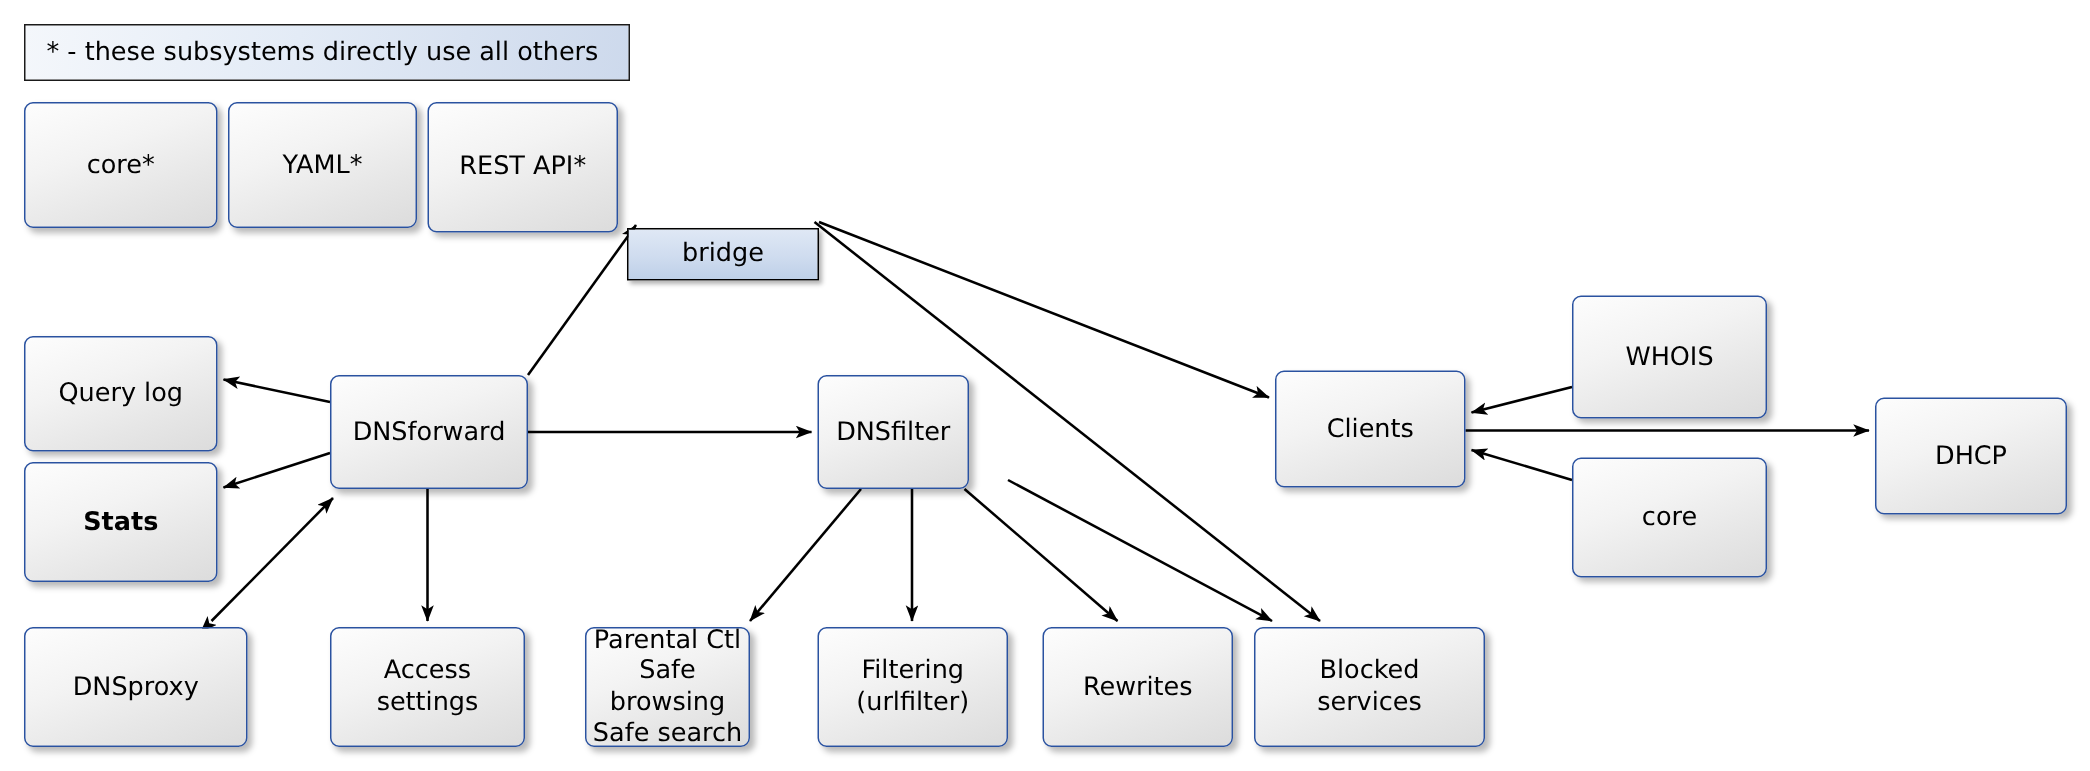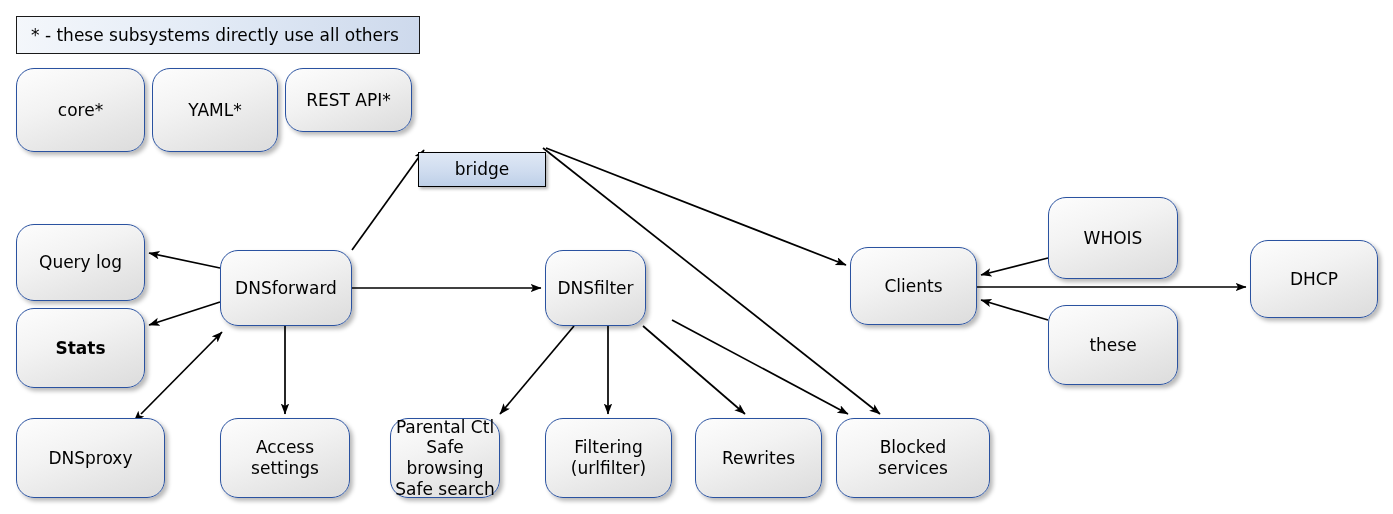--- a/index.html
+++ b/index.html
@@ -22,21 +22,21 @@
     left: 0;
     top: 0;
     width: 1393px;
     height: 514px;
     pointer-events: none;
   }
   .node {
     position: absolute;
     box-sizing: border-box;
     border: 1.6px solid #2a52a0;
-    border-radius: 18px;
+    border-radius: 6px;
     background: linear-gradient(160deg, #fdfdfd 0%, #f3f3f3 38%, #e6e6e6 72%, #dcdcdc 100%);
     box-shadow: 3px 3px 4px rgba(0,0,0,0.28);
     display: flex;
     align-items: center;
     justify-content: center;
     text-align: center;
     color: #000000;
     font-size: 17px;
     line-height: 1.22;
     white-space: pre-line;
@@ -96,36 +96,36 @@
       </g>
   </svg>
 
   <div class="legend" style="left: 16px; top: 16px; width: 404px; height: 38px;">
     <span>* - these subsystems directly use all others</span>
   </div>
 
   <div id="nodes-group">
       <div class="node" style="left: 16px; top: 68px; width: 129px; height: 84px;"><span>core*</span></div>
       <div class="node" style="left: 152px; top: 68px; width: 126px; height: 84px;"><span>YAML*</span></div>
-      <div class="node" style="left: 285px; top: 68px; width: 127px; height: 64px;"><span>REST API*</span></div>
+      <div class="node" style="left: 285px; top: 68px; width: 127px; height: 87px;"><span>REST API*</span></div>
       <div class="node bridge-node" style="left: 418px; top: 112px; width: 128px; height: 35px; margin-top: 40px;"><span>bridge</span></div>
       <div class="node" style="left: 16px; top: 198px; width: 129px; height: 77px; margin-top: 26px;"><span>Query log</span></div>
       <div class="node" style="left: 16px; top: 308px; width: 129px; height: 80px; font-weight: bold;"><span>Stats</span></div>
       <div class="node" style="left: 16px; top: 418px; width: 149px; height: 80px;"><span>DNSproxy</span></div>
       <div class="node" style="left: 220px; top: 250px; width: 132px; height: 76px;"><span>DNSforward</span></div>
       <div class="node" style="left: 220px; top: 418px; width: 130px; height: 80px; text-align: center;"><span>Access
 settings</span></div>
       <div class="node" style="left: 545px; top: 250px; width: 101px; height: 76px;"><span>DNSfilter</span></div>
       <div class="node" style="left: 390px; top: 418px; width: 110px; height: 80px;"><span>Parental Ctl
 Safe browsing
 Safe search</span></div>
       <div class="node" style="left: 545px; top: 418px; width: 127px; height: 80px;"><span>Filtering
 (urlfilter)</span></div>
       <div class="node" style="left: 695px; top: 418px; width: 127px; height: 80px;"><span>Rewrites</span></div>
       <div class="node" style="left: 836px; top: 418px; width: 154px; height: 80px;"><span>Blocked
 services</span></div>
       <div class="node" style="left: 850px; top: 247px; width: 127px; height: 78px;"><span>Clients</span></div>
       <div class="node" style="left: 1048px; top: 197px; width: 130px; height: 82px;"><span>WHOIS</span></div>
-      <div class="node" style="left: 1048px; top: 305px; width: 130px; height: 80px;"><span>these</span></div>
-      <div class="node" style="left: 1250px; top: 240px; width: 128px; height: 78px;"><span>DHCP</span></div>
+      <div class="node" style="left: 1048px; top: 305px; width: 130px; height: 80px;"><span>core</span></div>
+      <div class="node" style="left: 1250px; top: 265px; width: 128px; height: 78px;"><span>DHCP</span></div>
     </div>
 
 </div>
 
 </body></html>

